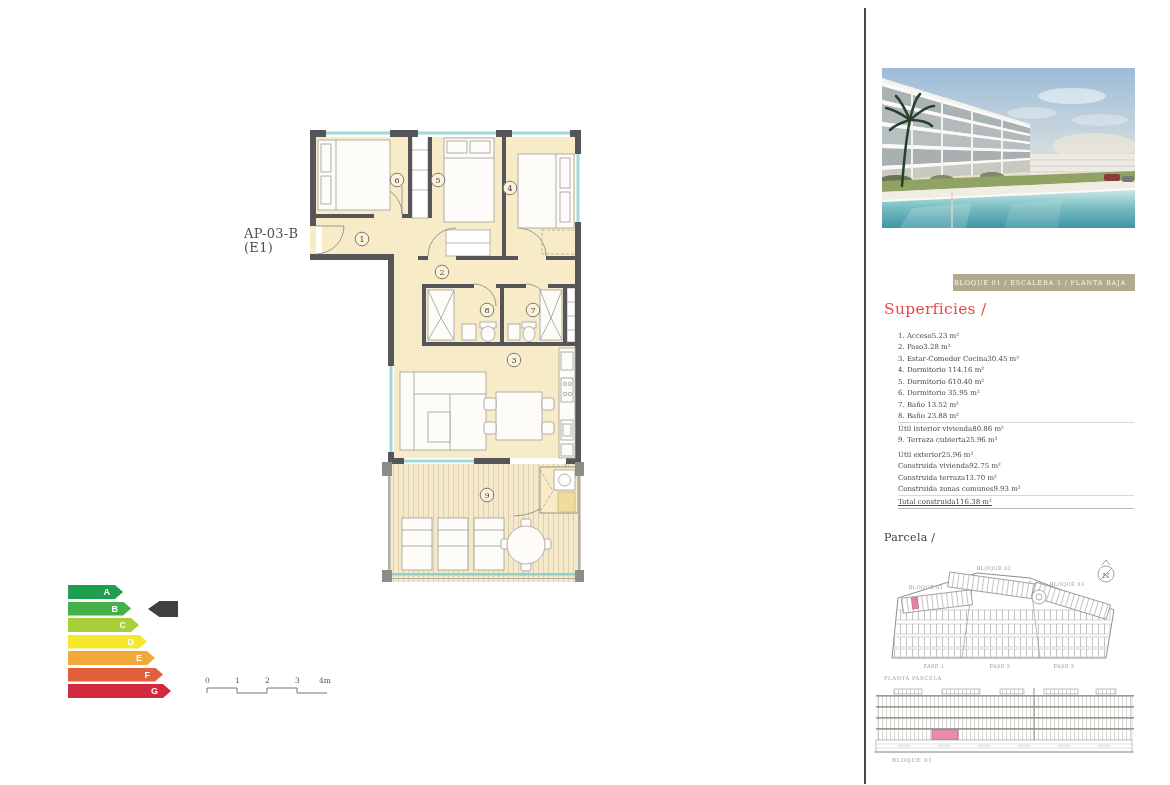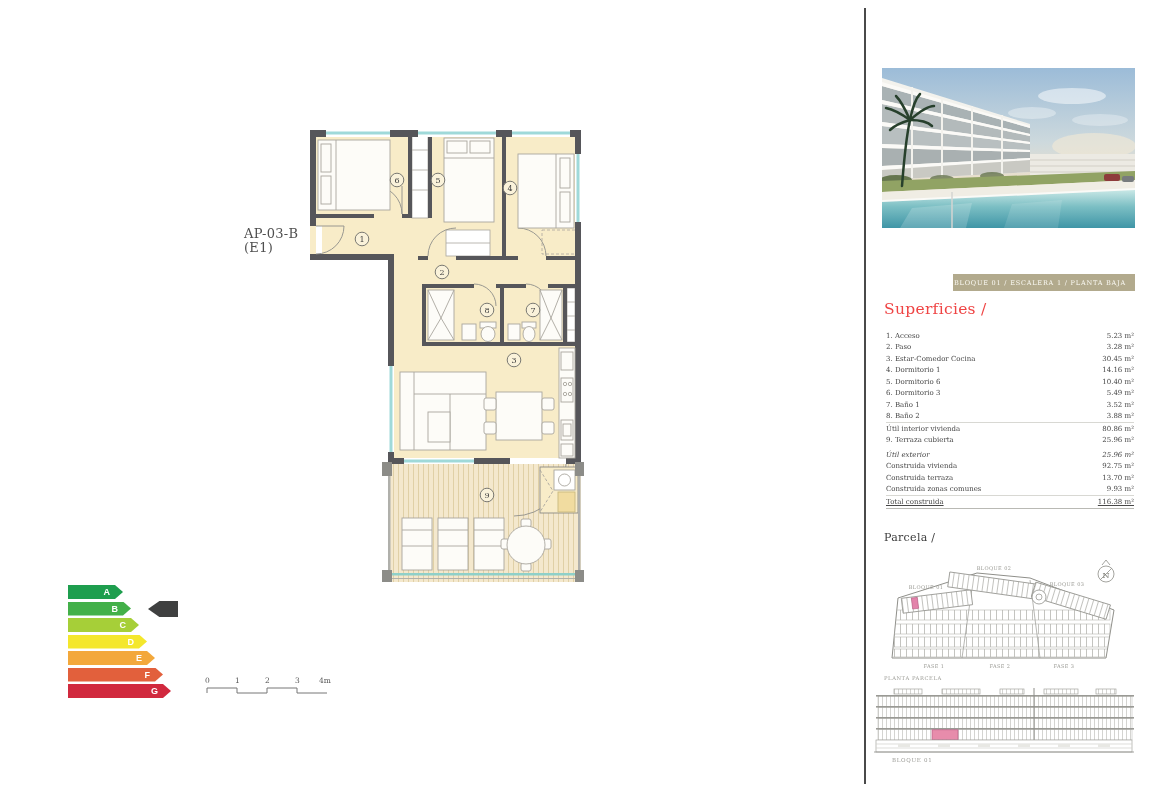--- a/index.html
+++ b/index.html
@@ -29,22 +29,22 @@
   
   .divider{position:absolute;left:864px;top:8px;width:1.5px;height:776px;background:#4a4a4a;}
   
   .right-col{position:absolute;left:882px;top:0;width:253px;height:785px;}
   .photo{position:absolute;left:0;top:68px;}
   .title{position:absolute;left:2px;top:238px;font-size:17px;color:#3b3b3b;letter-spacing:.3px;white-space:nowrap;}
   .badge{position:absolute;right:0;top:274px;background:#b2aa8d;color:#fbfaf4;
          font-size:6.5px;letter-spacing:.8px;padding:5px 9px 4px 1px;white-space:nowrap;}
   .sup-h{position:absolute;left:2px;top:300px;font-size:15.5px;color:#ef4444;letter-spacing:.3px;}
   .slist{position:absolute;left:4px;top:330px;width:248px;font-size:7px;color:#474747;}
-  .srow{display:flex;justify-content:space-between;align-items:center;height:11.5px;}
-  .srow.gap{margin-top:3px;font-style:italic;}
+  .srow{display:flex;justify-content:flex-start;align-items:center;height:11.5px;margin-left:12px;}
+  .srow.gap{margin-top:3px;}
   .srow.util{border-top:.5px solid #d8d8d3;}
   .srow.total{border-top:.5px solid #d8d8d3;border-bottom:.5px solid #b9b9b4;text-decoration:underline;}
   .parc-h{position:absolute;left:2px;top:531px;font-size:11px;color:#3b3b3b;letter-spacing:.3px;}
   .parcela{position:absolute;left:0;top:558px;}
   .elevation{position:absolute;left:-8px;top:686px;}
   .elev-cap{position:absolute;left:10px;top:757px;font-size:5.5px;letter-spacing:.7px;color:#9b9b96;}
   svg text{font-family:"DejaVu Serif", serif;}
 </style>
 </head>
 <body>
@@ -426,21 +426,21 @@
       <div class="srow">
           <span>4. Dormitorio 1</span>
           <span>14.16 m²</span>
         </div>
       <div class="srow">
           <span>5. Dormitorio 6</span>
           <span>10.40 m²</span>
         </div>
       <div class="srow">
           <span>6. Dormitorio 3</span>
-          <span>5.49 m²</span>
+          <span>5.95 m²</span>
         </div>
       <div class="srow">
           <span>7. Baño 1</span>
           <span>3.52 m²</span>
         </div>
       <div class="srow">
           <span>8. Baño 2</span>
           <span>3.88 m²</span>
         </div>
       <div class="srow util">

